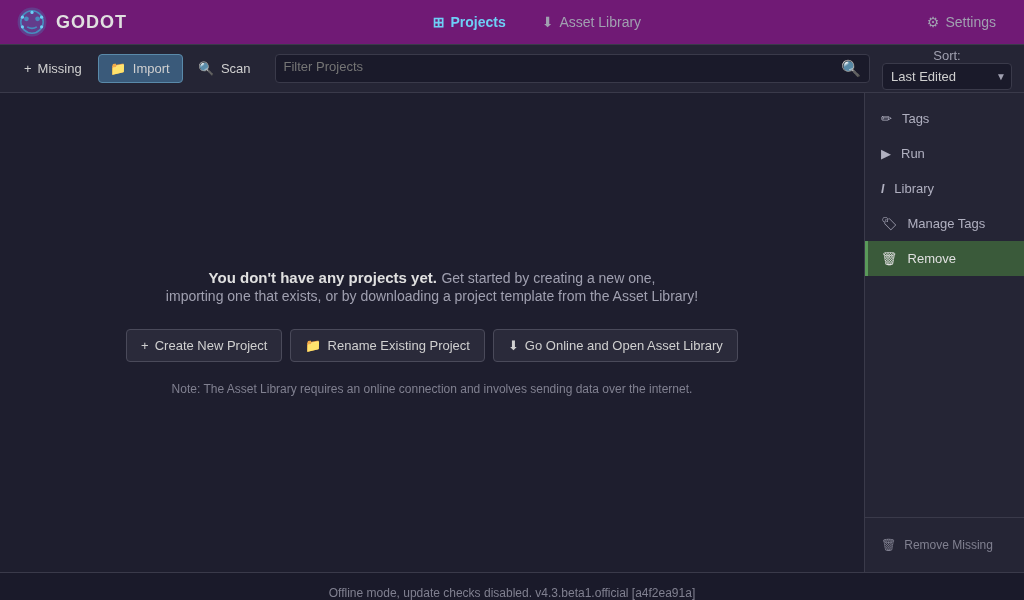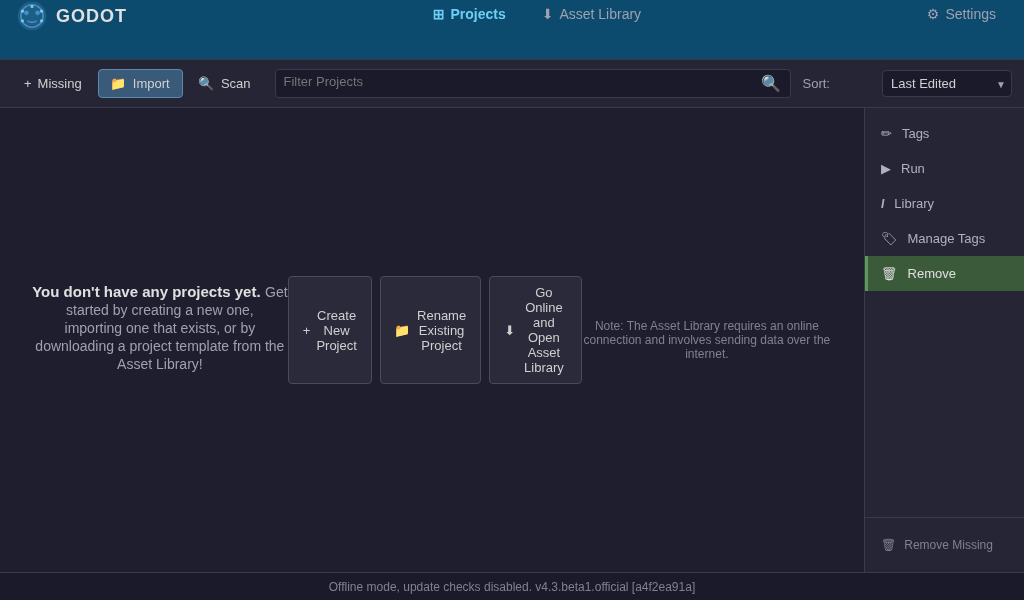--- a/index.html
+++ b/index.html
@@ -9,25 +9,25 @@
       background: #1e1e2e;
       font-family: 'Segoe UI', Tahoma, Geneva, Verdana, sans-serif;
       color: #d0d0d0;
       overflow: hidden;
       display: flex;
       flex-direction: column;
     }
 
     
     .header {
-      background: #0c4a6e;
-      display: flex;
-      align-items: flex-start;
+      background: #701a75;
+      display: flex;
+      align-items: center;
       padding: 0 16px;
-      height: 60px;
+      height: 45px;
       border-bottom: 1px solid #3a3a4a;
       flex-shrink: 0;
     }
     .logo-area {
       display: flex;
       align-items: center;
       gap: 8px;
       margin-right: 32px;
     }
     .logo-icon {
@@ -115,40 +115,39 @@
       background: transparent;
       border: none;
       outline: none;
       color: #a0a0b0;
       font-size: 13px;
       flex: 1;
     }
     .sort-area {
       display: flex;
       align-items: center;
-      gap: 8px;
-      font-size: 13px;
-      color: #a0a0b0;
+      font-size: 13px;
+      color: #a0a0b0;
+      flex-direction: column;
     }
     .sort-select {
       background: #1a1a2a;
       border: 1px solid #3a3a4a;
       border-radius: 4px;
       color: #d0d0d0;
       font-size: 13px;
       padding: 5px 24px 5px 8px;
       cursor: pointer;
       outline: none;
       appearance: none;
       -webkit-appearance: none;
       min-width: 130px;
     }
     .sort-wrapper {
       position: relative;
-      margin-left: 44px;
     }
     .sort-chevron {
       position: absolute;
       right: 6px;
       top: 50%;
       transform: translateY(-50%);
       pointer-events: none;
       color: #a0a0b0;
       font-size: 10px;
     }
@@ -157,21 +156,21 @@
     .main-content {
       display: flex;
       flex: 1;
       overflow: hidden;
     }
 
     
     .project-area {
       flex: 1;
       display: flex;
-      flex-direction: row;
+      flex-direction: column;
       align-items: center;
       justify-content: center;
       padding: 32px;
       background: #1e1e2e;
     }
     .empty-message {
       text-align: center;
       margin-bottom: 24px;
     }
     .empty-message strong {
@@ -246,21 +245,21 @@
       cursor: pointer;
       font-size: 12px;
       color: #808090;
     }
 
     
     .status-bar {
       background: #1a1a2a;
       height: 28px;
       display: flex;
-      align-items: center;
+      align-items: flex-end;
       justify-content: center;
       border-top: 1px solid #3a3a4a;
       flex-shrink: 0;
     }
     .status-text {
       font-size: 12px;
       color: #808090;
     }
   </style>
 </head>

